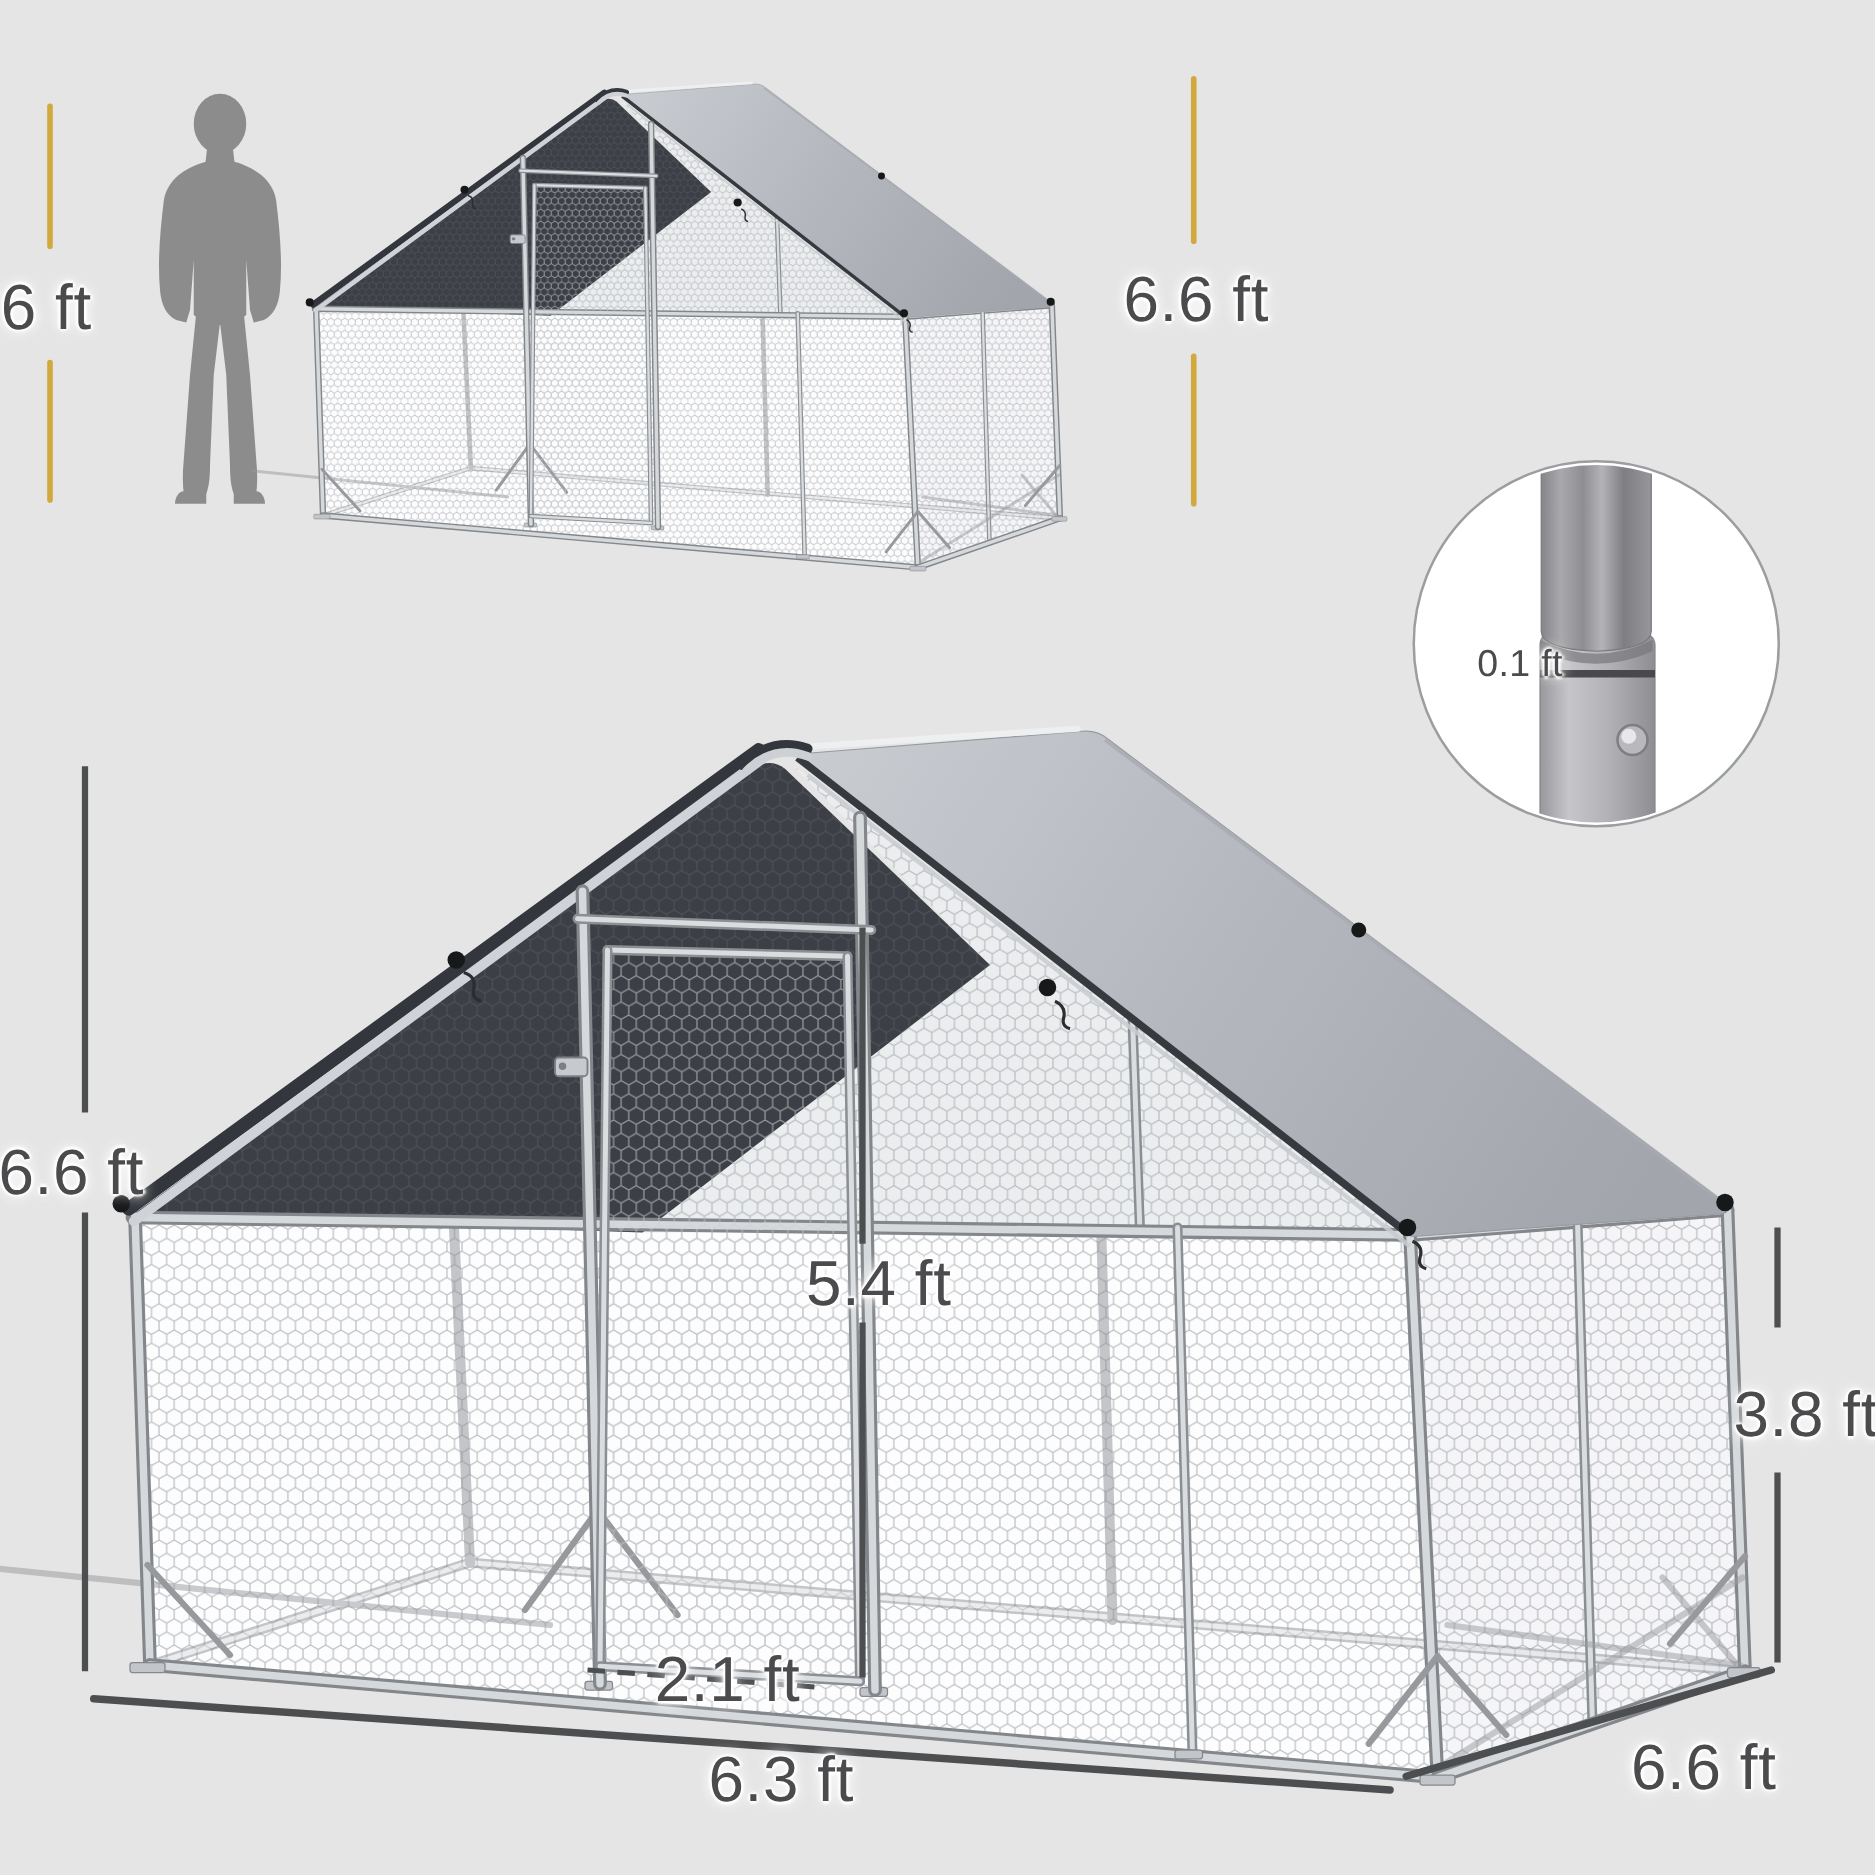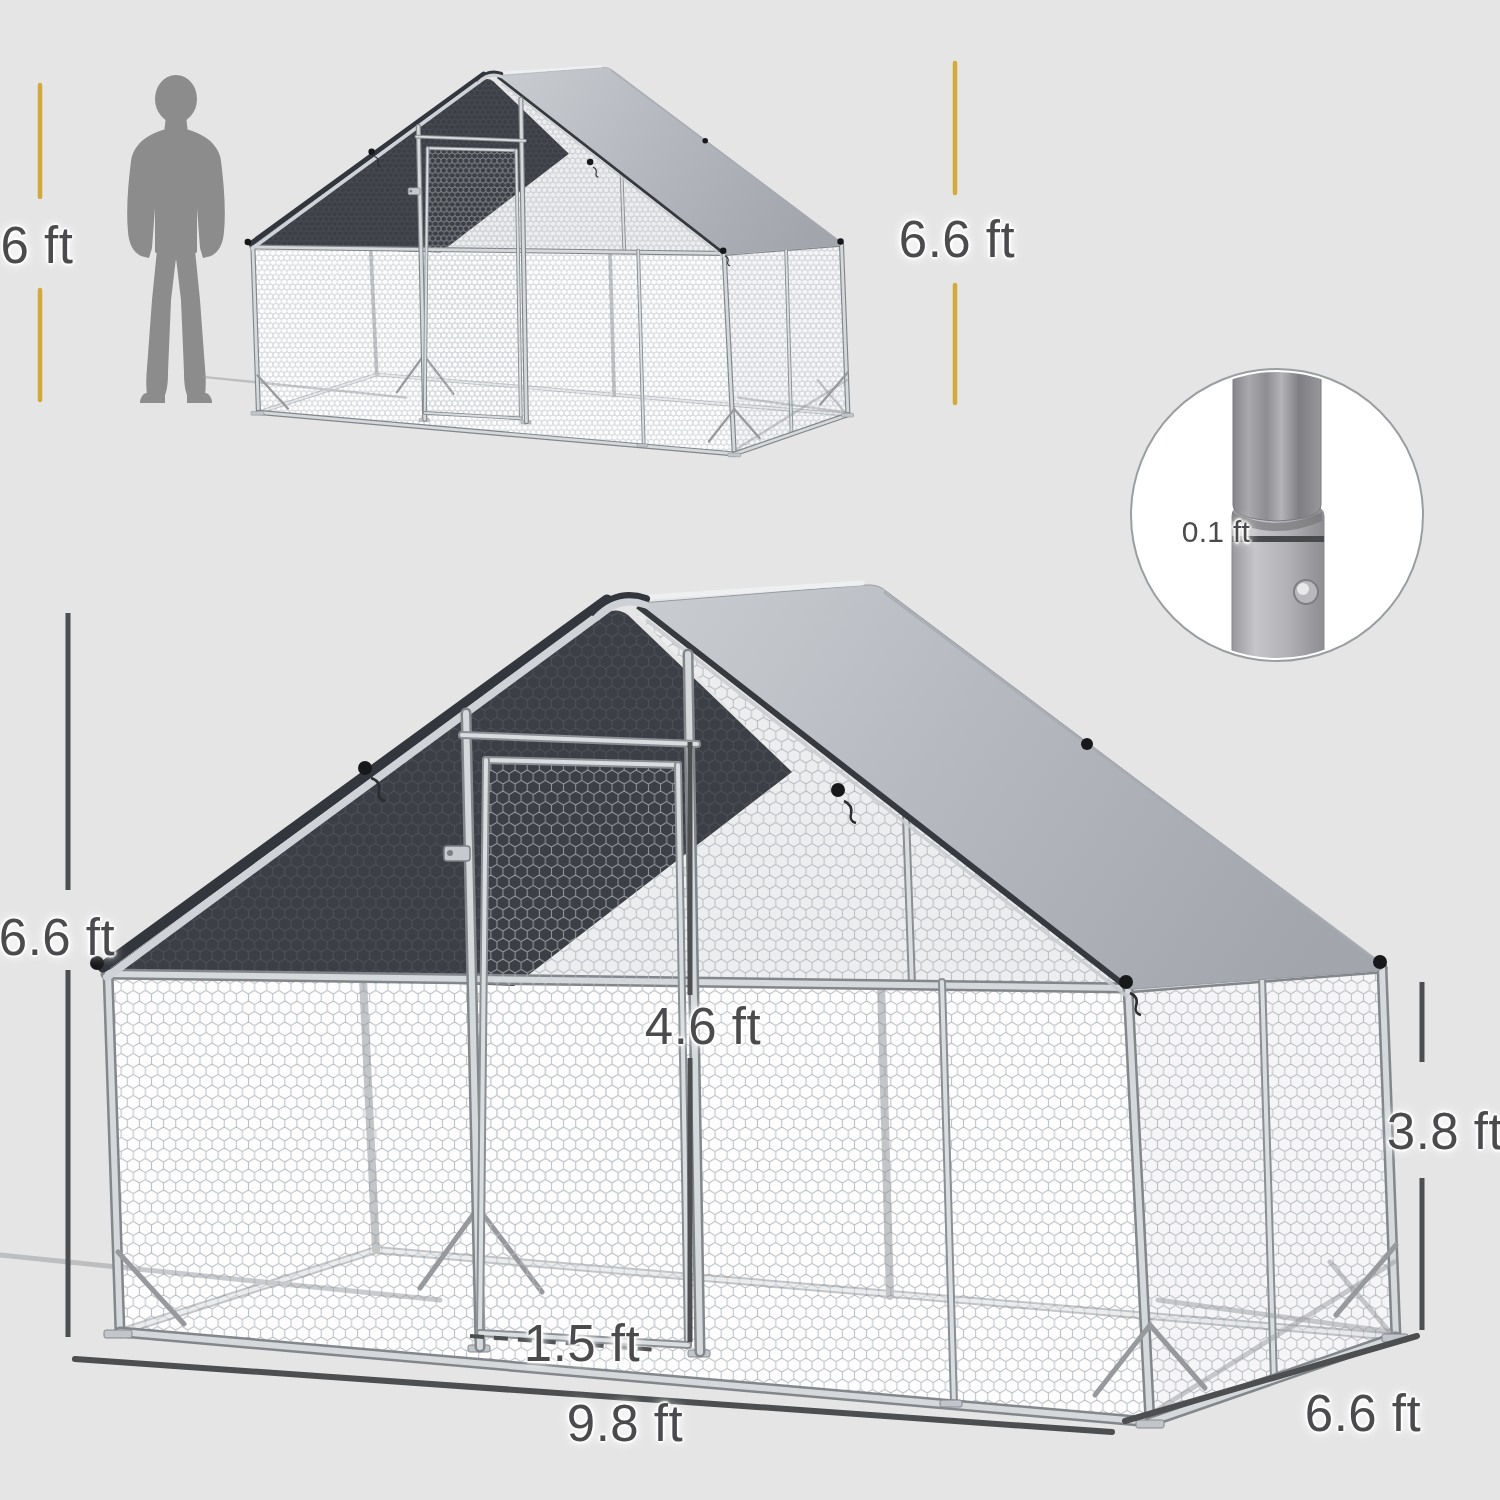--- a/index.html
+++ b/index.html
@@ -236,19 +236,19 @@
       <circle cx="1306" cy="592" r="12" fill="#b9b9bd" stroke="#7e7e82" stroke-width="2"></circle>
       <circle cx="1303" cy="589" r="6" fill="#e8e8ea"></circle>
     </g>
   </g>
 </svg>
 
 <div class="dim-label" style="left:37px;top:220px;">6 ft</div>
 <div class="dim-label" style="left:957px;top:214px;">6.6 ft</div>
 <div class="dim-label small" style="left:1216px;top:517px;">0.1 ft</div>
 <div class="dim-label" style="left:57px;top:912px;">6.6 ft</div>
-<div class="dim-label" style="left:703px;top:1001px;">4.6 ft</div>
-<div class="dim-label" style="left:582px;top:1318px;">1.5 ft</div>
-<div class="dim-label" style="left:625px;top:1398px;">9.8 ft</div>
+<div class="dim-label" style="left:703px;top:1001px;">5.4 ft</div>
+<div class="dim-label" style="left:582px;top:1318px;">2.1 ft</div>
+<div class="dim-label" style="left:625px;top:1398px;">6.3 ft</div>
 <div class="dim-label" style="left:1363px;top:1388px;">6.6 ft</div>
 <div class="dim-label" style="left:1445px;top:1106px;">3.8 ft</div>
 
 </div>
 
 </body></html>

